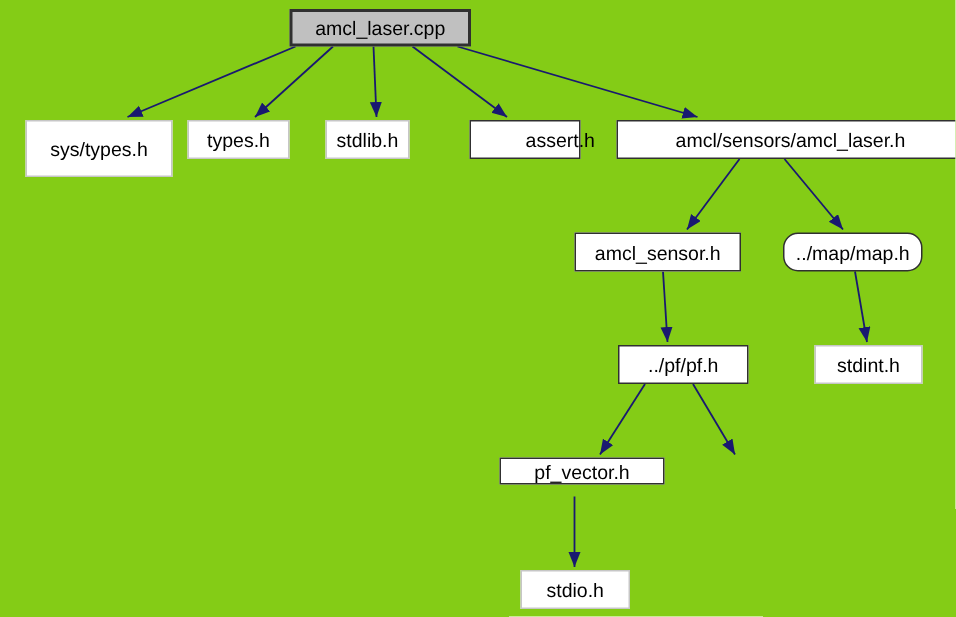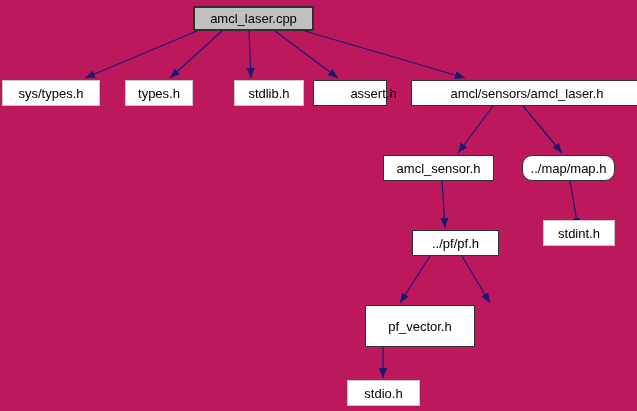--- a/index.html
+++ b/index.html
@@ -5,21 +5,21 @@
   html, body {
     margin: 0;
     padding: 0;
     background: #ffffff;
     font-family: "Liberation Sans", sans-serif;
   }
   .canvas {
     position: relative;
     width: 637px;
     height: 411px;
-    background: #be185d;
+    background: #84cc16;
     overflow: hidden;
   }
   .edge-layer {
     position: absolute;
     left: 0;
     top: 0;
     width: 637px;
     height: 411px;
     pointer-events: none;
   }
@@ -68,36 +68,36 @@
       <line x1="442" y1="181" x2="445" y2="228" marker-end="url(#arrow)"></line>
       <line x1="570" y1="181" x2="578" y2="228" marker-end="url(#arrow)"></line>
       <line x1="430" y1="256" x2="400" y2="303" marker-end="url(#arrow)"></line>
       <line x1="462" y1="256" x2="490" y2="303" marker-end="url(#arrow)"></line>
       <line x1="383" y1="331" x2="383" y2="378" marker-end="url(#arrow)"></line>
     </g>
   </svg>
 
   <div class="node root" style="left:193px; top:6px; width:121px; height:25px;">amcl_laser.cpp</div>
 
-  <div class="node" style="left:2px; top:80px; width:98px; height:26px;">sys/types.h</div>
+  <div class="node" style="left:17px; top:80px; width:98px; height:38px;">sys/types.h</div>
 
   <div class="node" style="left:125px; top:80px; width:68px; height:26px;">types.h</div>
 
-  <div class="node" style="left:234px; top:80px; width:70px; height:26px;">stdlib.h</div>
+  <div class="node" style="left:217px; top:80px; width:56px; height:26px;">stdlib.h</div>
 
   <div class="node linked" style="left:313px; top:80px; width:74px; height:26px;padding-left:47px;">assert.h</div>
 
   <div class="node linked" style="left:411px; top:80px; width:232px; height:26px;">amcl/sensors/amcl_laser.h</div>
 
   <div class="node linked" style="left:383px; top:155px; width:111px; height:26px;">amcl_sensor.h</div>
 
   <div class="node linked" style="left:522px; top:155px; width:93px; height:26px;border-radius:10px;">../map/map.h</div>
 
   <div class="node linked" style="left:412px; top:230px; width:87px; height:26px;">../pf/pf.h</div>
 
-  <div class="node" style="left:543px; top:220px; width:72px; height:26px;">stdint.h</div>
+  <div class="node" style="left:543px; top:230px; width:72px; height:26px;">stdint.h</div>
 
-  <div class="node linked" style="left:333px; top:305px; width:110px; height:42px;margin-left:32px;">pf_vector.h</div>
+  <div class="node linked" style="left:333px; top:305px; width:110px; height:18px;">pf_vector.h</div>
 
 
   <div class="node" style="left:347px; top:380px; width:73px; height:26px;">stdio.h</div>
 
 </div>
 
 </body></html>

